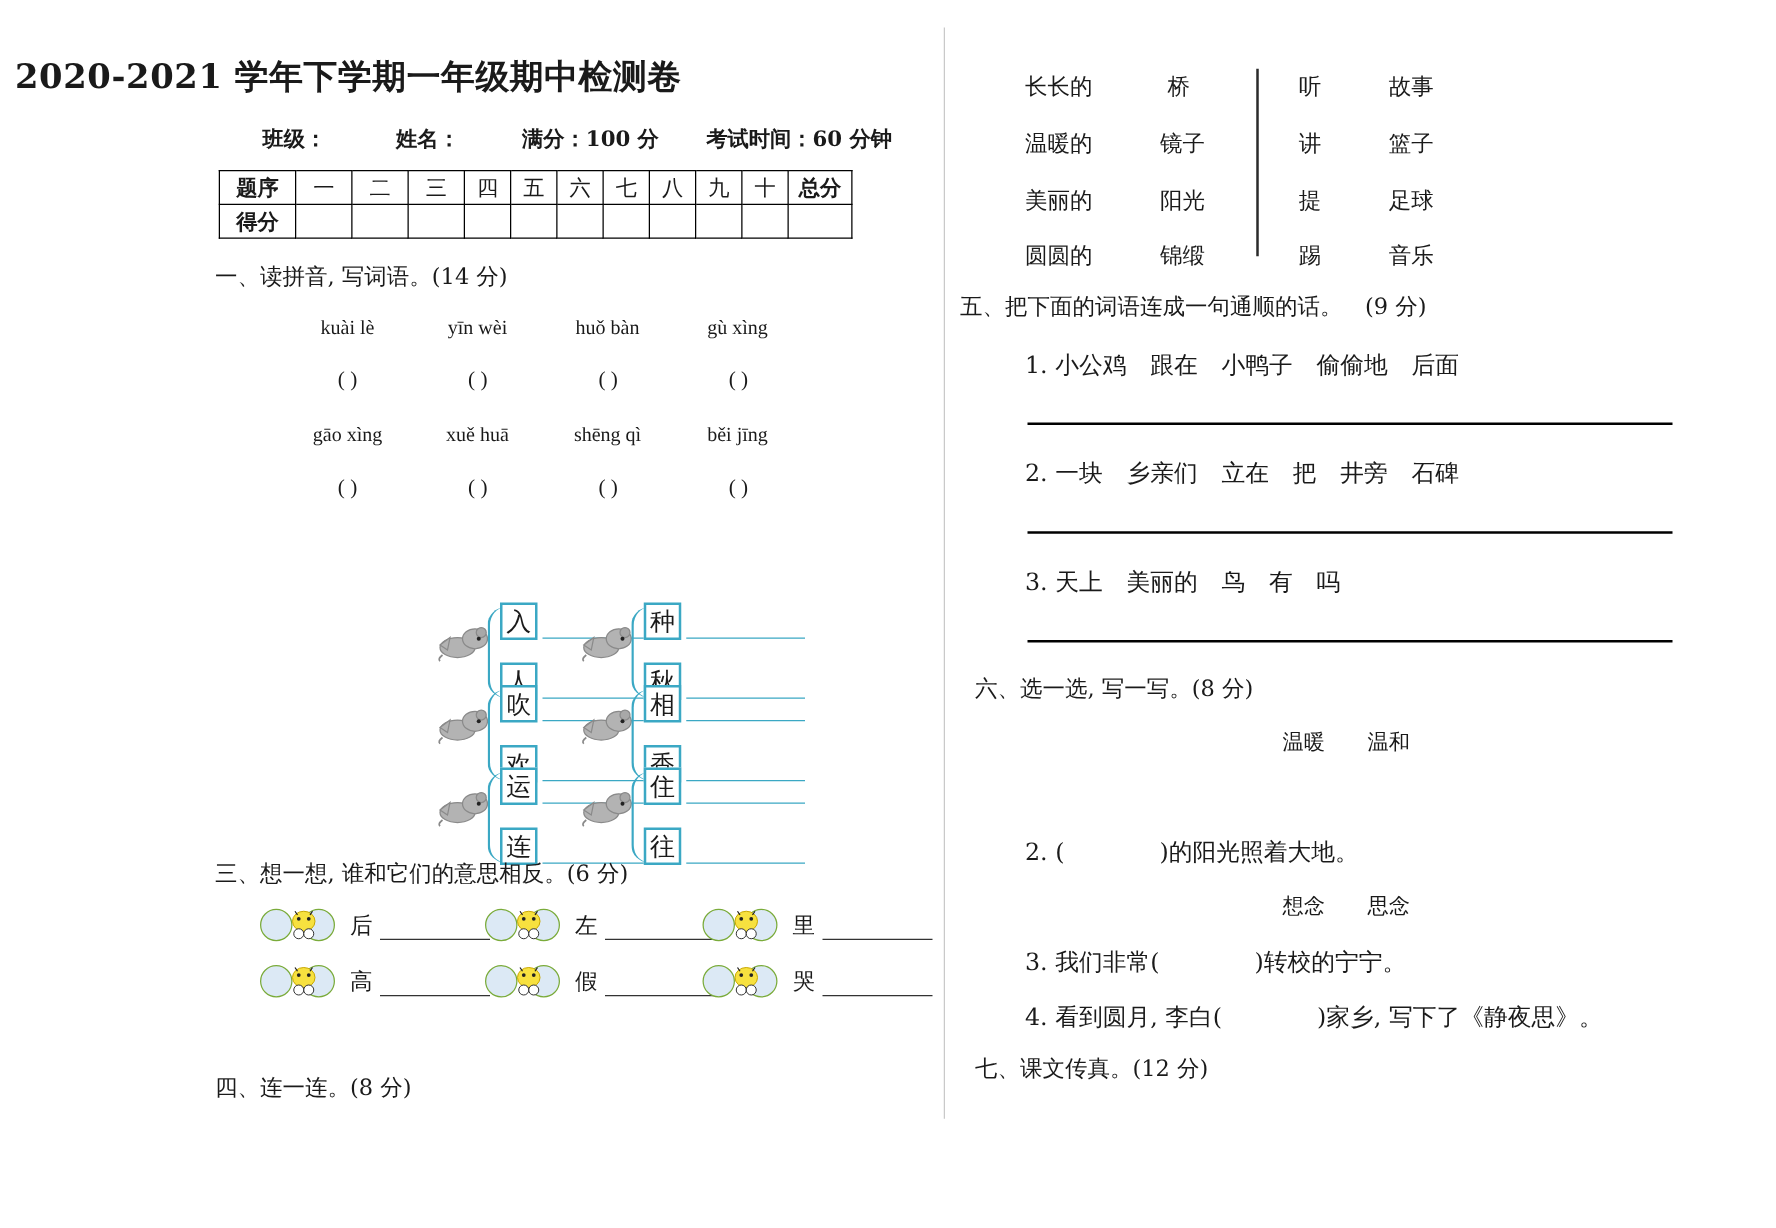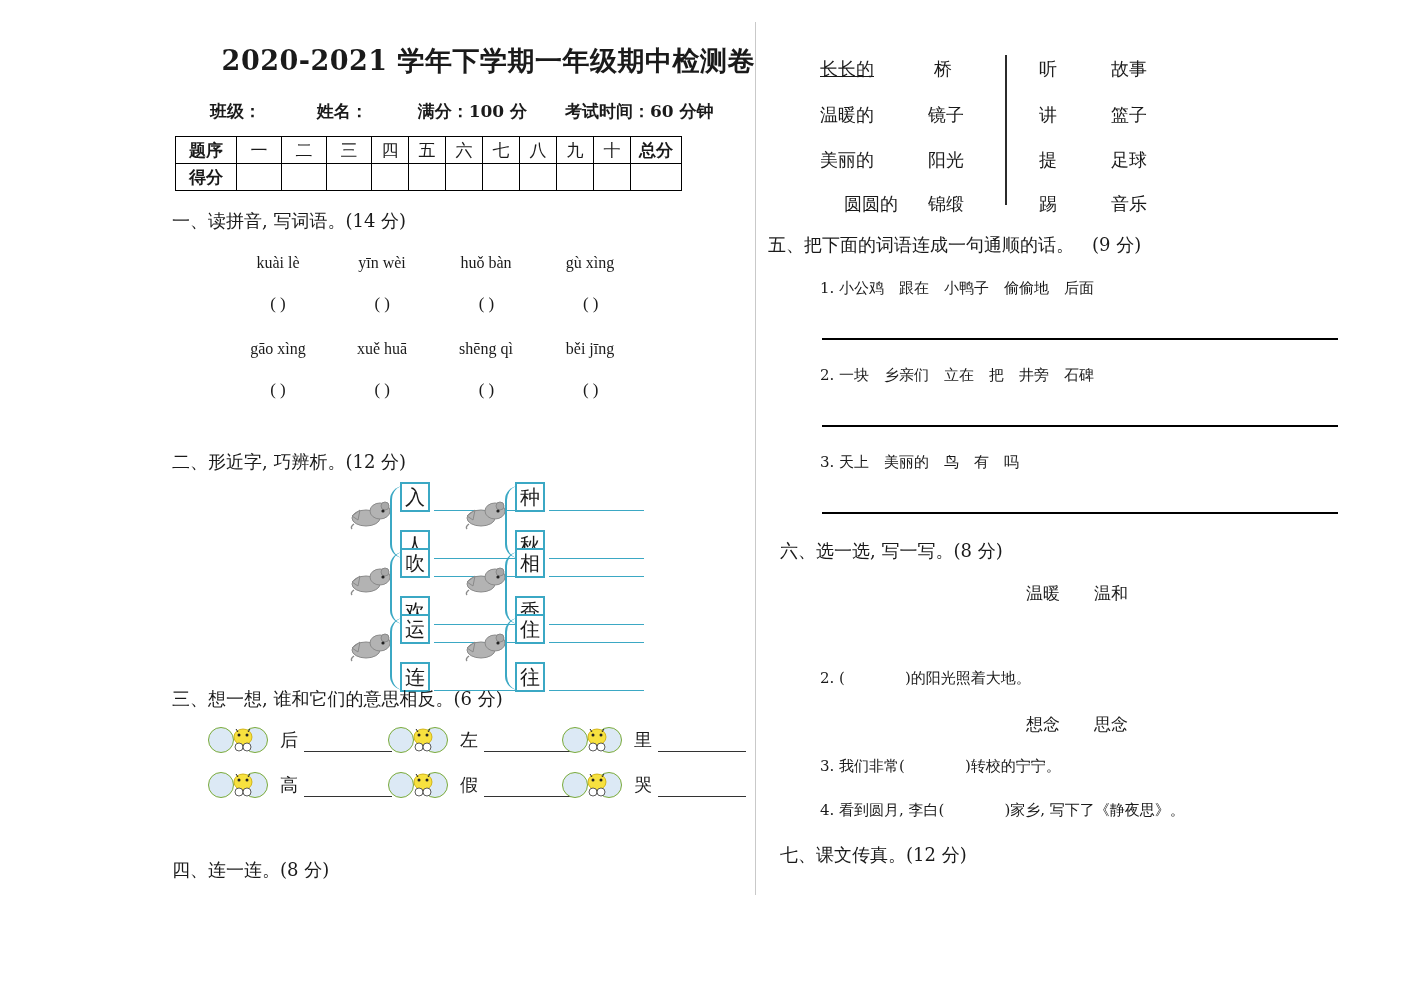--- a/index.html
+++ b/index.html
@@ -41,24 +41,24 @@
   .col-right {
     position: absolute;
     left: 756px;
     top: 0;
     width: 665px;
     height: 982px;
   }
 
   .paper-title {
     position: absolute;
-    left: 0;
+    left: 12px;
     top: 43px;
     width: 755px;
-    text-align: right;
+    text-align: left;
     font-size: 27px;
     font-weight: bold;
     letter-spacing: 0.5px;
     font-family: "DejaVu Serif", "Liberation Serif", serif;
     white-space: nowrap;
   }
 
   .info-line {
     position: absolute;
     left: 210px;
@@ -193,21 +193,21 @@
   .match-divider {
     position: absolute;
     left: 1005px; top: 55px;
     width: 1.6px; height: 150px;
     background: #2b2b2b;
   }
 
   
   .q-text {
     position: absolute;
-    font-size: 15px;
+    font-size: 19px;
     white-space: nowrap;
     font-family: "DejaVu Serif", "Liberation Serif", serif;
   }
   .ans-line {
     position: absolute;
     left: 822px;
     width: 516px;
     height: 1.6px;
     background: #000;
   }
@@ -308,21 +308,20 @@
       <span class="py" style="width:100px">shēng qì</span>
       <span class="py" style="width:100px">běi jīng</span>
     </div>
     <div class="paren-row" style="left:228px; top:380px;">
       <span class="pr" style="width:100px">(          )</span>
       <span class="pr" style="width:100px">(          )</span>
       <span class="pr" style="width:100px">(          )</span>
       <span class="pr" style="width:100px">(          )</span>
     </div>
 
-    <div class="sec-head" style="left:172px; top:450px;">二、形近字, 巧辨析。(12 分)</div>
 
     <div class="charpair" style="left:350px; top:482px;">
       <svg class="mouse-icon" viewBox="0 0 44 34">
         <ellipse cx="16" cy="22" rx="14" ry="8" fill="#b3b3b3" stroke="#8a8a8a" stroke-width="1"></ellipse>
         <ellipse cx="30" cy="15" rx="10" ry="8" fill="#b3b3b3" stroke="#8a8a8a" stroke-width="1"></ellipse>
         <circle cx="35" cy="10" r="4" fill="#a8a8a8" stroke="#8a8a8a" stroke-width="1"></circle>
         <path d="M2 20 L10 14 L8 24 Z" fill="#b3b3b3" stroke="#8a8a8a" stroke-width="1"></path>
         <circle cx="33" cy="15" r="1.6" fill="#222"></circle>
         <path d="M4 28 Q 0 31 2 33" stroke="#8a8a8a" stroke-width="1.4" fill="none"></path>
       </svg>
@@ -512,24 +511,24 @@
       <div class="bee-line"></div>
     </div>
 
     <div class="sec-head" style="left:172px; top:858px;">四、连一连。(8 分)</div>
   </div>
 
   <div class="col-right">
 
     <div class="match-divider" style="left:249px; top:55px;"></div>
 
-    <div class="match-cell" style="left:64px; top:57px;text-decoration:underline;">长长的</div>
+    <div class="match-cell" style="left:64px; top:57px;">长长的</div>
     <div class="match-cell" style="left:64px; top:103px;">温暖的</div>
     <div class="match-cell" style="left:64px; top:148px;">美丽的</div>
-    <div class="match-cell" style="left:64px; top:192px;margin-left:24px;">圆圆的</div>
+    <div class="match-cell" style="left:64px; top:192px;">圆圆的</div>
 
     <div class="match-cell" style="left:178px; top:57px;">桥</div>
     <div class="match-cell" style="left:172px; top:103px;">镜子</div>
     <div class="match-cell" style="left:172px; top:148px;">阳光</div>
     <div class="match-cell" style="left:172px; top:192px;">锦缎</div>
 
     <div class="match-cell" style="left:283px; top:57px;">听</div>
     <div class="match-cell" style="left:283px; top:103px;">讲</div>
     <div class="match-cell" style="left:283px; top:148px;">提</div>
     <div class="match-cell" style="left:283px; top:192px;">踢</div>

